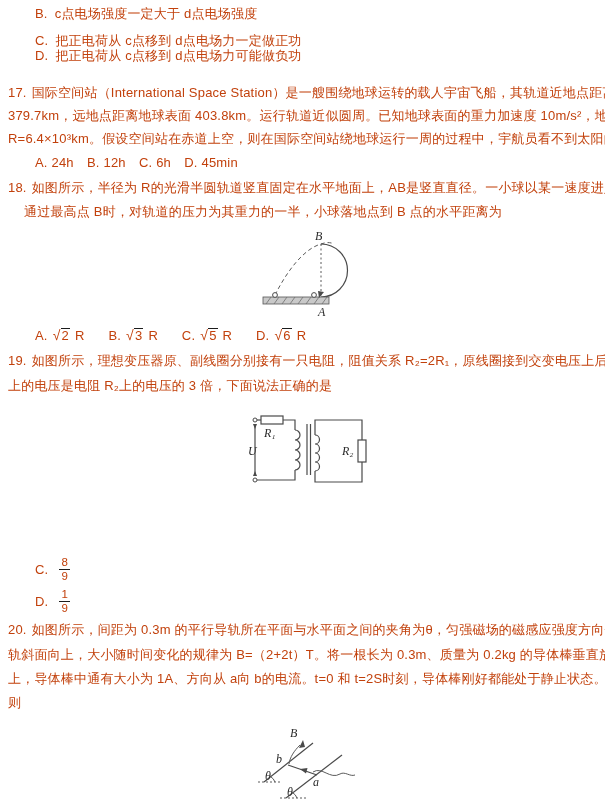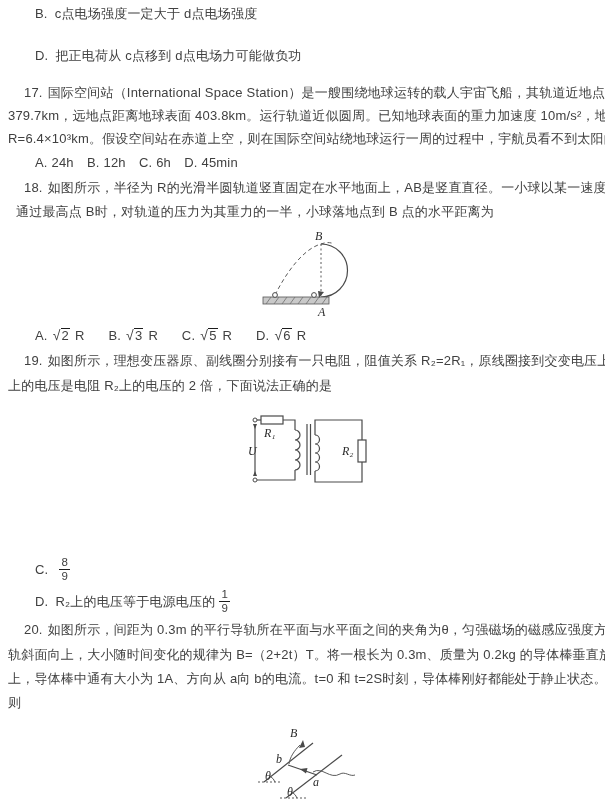--- a/index.html
+++ b/index.html
@@ -1,22 +1,22 @@
 <!DOCTYPE html>
 <html><head>
 <meta charset="utf-8">
 <style>
   html,body { margin:0; padding:0; background:#fff; }
   .page {
     position:relative; width:605px; height:802px; background:#ffffff;
     font-family:"Liberation Sans","DejaVu Sans",sans-serif;
-    font-size:13px; color:#404040; overflow:hidden;
+    font-size:13px; color:#c2410c; overflow:hidden;
   }
   .line { position:absolute; white-space:nowrap; line-height:17px; letter-spacing:0.2px; }
-  .qnum { display:inline-block; margin-right:5px;margin-left:16px; }
+  .qnum { display:inline-block; margin-right:5px; }
   .optlab { display:inline-block; margin-right:7px; }
   .flexline { display:flex; align-items:center; }
   
   .q18opt { margin-right:20px; }
   .q18opt .optlab { margin-right:5px; }
   .sqrt-sign { font-size:14px; }
   .radicand { display:inline-block; border-top:1px solid #1c1c1c; line-height:13px; padding:0 1px; }
   .sqrt-suffix { margin-left:5px; }
   
   .frac { display:inline-flex; flex-direction:column; align-items:center;
@@ -30,35 +30,38 @@
              font-style:italic; font-size:12px; fill:#2a2a2a; }
 </style>
 </head>
 <body>
 
 <div class="page">
 
   <div class="line" style="top:5px;left:35px">
     <span class="optlab">B.</span><span>c点电场强度一定大于 d点电场强度</span>
   </div>
+  <div class="line" style="top:32px;left:35px">
+    <span class="optlab">C.</span><span>把正电荷从 c点移到 d点电场力一定做正功</span>
+  </div>
   <div class="line" style="top:47px;left:35px">
     <span class="optlab">D.</span><span>把正电荷从 c点移到 d点电场力可能做负功</span>
   </div>
 
   <div class="line" style="top:84px;left:8px">
     <span class="qnum">17.</span><span>国际空间站（International Space Station）是一艘围绕地球运转的载人宇宙飞船，其轨道近地点距离地球表面</span>
   </div>
   <div class="line" style="top:107px;left:8px">379.7km，远地点距离地球表面 403.8km。运行轨道近似圆周。已知地球表面的重力加速度 10m/s²，地球半径约为</div>
   <div class="line" style="top:130px;left:8px">R=6.4×10³km。假设空间站在赤道上空，则在国际空间站绕地球运行一周的过程中，宇航员看不到太阳的时间约为</div>
   <div class="line" style="top:154px;left:35px">A. 24h　B. 12h　C. 6h　D. 45min</div>
 
   <div class="line" style="top:179px;left:8px">
     <span class="qnum">18.</span><span>如图所示，半径为 R的光滑半圆轨道竖直固定在水平地面上，AB是竖直直径。一小球以某一速度进入半圆轨道，</span>
   </div>
-  <div class="line" style="top:203px;left:16px">通过最高点 B时，对轨道的压力为其重力的一半，小球落地点到 B 点的水平距离为</div>
+  <div class="line" style="top:203px;left:24px">通过最高点 B时，对轨道的压力为其重力的一半，小球落地点到 B 点的水平距离为</div>
 
   <svg class="fig" style="top:230px;left:248px" width="150" height="92" viewBox="0 0 150 92">
     <path class="thin" d="M27,65 C38,43 55,19 73,14 C77,12.5 81,12 85,13.5" stroke-dasharray="4,3"></path>
     <path class="wire" d="M73,14 A26.5,26.5 0 0 1 73,67"></path>
     <line class="thin" x1="73" y1="14" x2="73" y2="66" stroke-dasharray="2,2.5"></line>
     <rect x="15" y="67" width="66" height="7" fill="#c9c9c9" stroke="#555" stroke-width="0.8"></rect>
     <path d="M18,74 l5,-7 m3,7 l5,-7 m3,7 l5,-7 m3,7 l5,-7 m3,7 l5,-7 m3,7 l5,-7 m3,7 l5,-7 m3,7 l5,-7" stroke="#6f6f6f" stroke-width="0.8" fill="none"></path>
     <circle cx="27" cy="65" r="2.4" fill="#fff" stroke="#4a4a4a"></circle>
     <circle cx="66" cy="65" r="2.4" fill="#fff" stroke="#4a4a4a"></circle>
     <path d="M70,61 L76,62 L71,68 Z" fill="#4a4a4a"></path>
@@ -69,21 +72,21 @@
   <div class="line" style="top:327px;left:35px">
     <span class="q18opt"><span class="optlab">A.</span><span class="sqrt-sign">√</span><span class="radicand">2</span><span class="sqrt-suffix">R</span></span>
     <span class="q18opt"><span class="optlab">B.</span><span class="sqrt-sign">√</span><span class="radicand">3</span><span class="sqrt-suffix">R</span></span>
     <span class="q18opt"><span class="optlab">C.</span><span class="sqrt-sign">√</span><span class="radicand">5</span><span class="sqrt-suffix">R</span></span>
     <span class="q18opt"><span class="optlab">D.</span><span class="sqrt-sign">√</span><span class="radicand">6</span><span class="sqrt-suffix">R</span></span>
   </div>
 
   <div class="line" style="top:352px;left:8px">
     <span class="qnum">19.</span><span>如图所示，理想变压器原、副线圈分别接有一只电阻，阻值关系 R₂=2R₁，原线圈接到交变电压上后，电阻 R₁</span>
   </div>
-  <div class="line" style="top:377px;left:8px">上的电压是电阻 R₂上的电压的 2 倍，下面说法正确的是</div>
+  <div class="line" style="top:377px;left:8px">上的电压是电阻 R₂上的电压的 3 倍，下面说法正确的是</div>
 
   <svg class="fig" style="top:409px;left:247px" width="128" height="96" viewBox="0 0 128 96">
     <g>
       <circle cx="8" cy="11" r="2" fill="#fff" stroke="#4a4a4a"></circle>
       <circle cx="8" cy="71" r="2" fill="#fff" stroke="#4a4a4a"></circle>
       <path d="M6,15 L10,15 L8,20 Z" fill="#4a4a4a"></path>
       <path d="M6,67 L10,67 L8,62 Z" fill="#4a4a4a"></path>
       <line class="wire" x1="8" y1="16" x2="8" y2="66"></line>
       <line class="wire" x1="10" y1="11" x2="14" y2="11"></line>
       <rect class="wire" x="14" y="7" width="22" height="8"></rect>
@@ -108,21 +111,20 @@
 
   <div class="line flexline" style="top:556px;left:35px">
     <span class="optlab">C.</span>
     <span class="frac">
         <span class="frac-num">8</span>
         <span class="frac-den">9</span>
       </span>
   </div>
   <div class="line flexline" style="top:588px;left:35px">
     <span class="optlab">D.</span>
-      <span>R₂上的电压等于电源电压的</span>
     <span class="frac">
         <span class="frac-num">1</span>
         <span class="frac-den">9</span>
       </span>
   </div>
 
   <div class="line" style="top:621px;left:8px">
     <span class="qnum">20.</span><span>如图所示，间距为 0.3m 的平行导轨所在平面与水平面之间的夹角为θ，匀强磁场的磁感应强度方向垂直平行导</span>
   </div>
   <div class="line" style="top:646px;left:8px">轨斜面向上，大小随时间变化的规律为 B=（2+2t）T。将一根长为 0.3m、质量为 0.2kg 的导体棒垂直放置在导轨</div>

